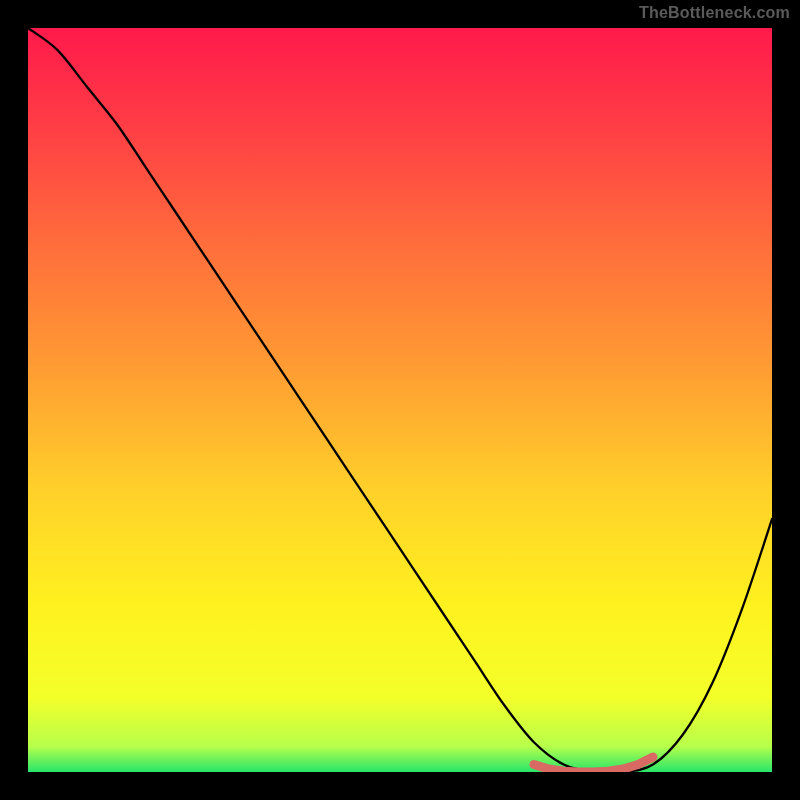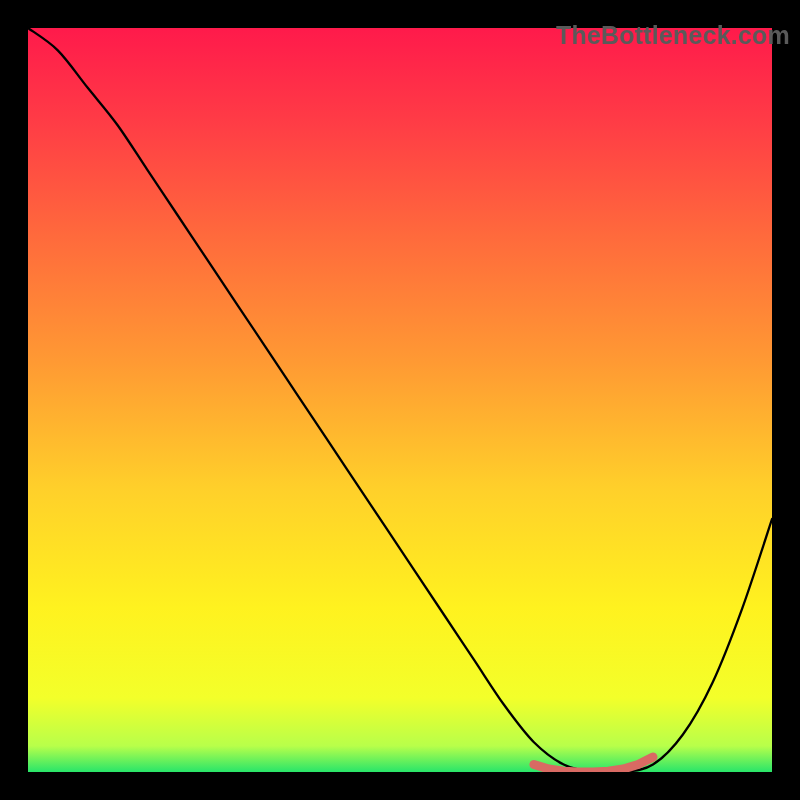--- a/index.html
+++ b/index.html
@@ -15,25 +15,24 @@
     position: relative;
     width: 800px;
     height: 800px;
     background: #000;
   }
   .watermark {
     position: absolute;
     top: 4px;
     right: 10px;
     color: #5a5a5a;
-    font-size: 25px;
+    font-size: 16px;
     font-weight: 600;
     letter-spacing: 0.2px;
     z-index: 3;
-    margin-top: 17px;
   }
   svg.plot {
     position: absolute;
     left: 28px;
     top: 28px;
     width: 744px;
     height: 744px;
     display: block;
   }
 </style>

